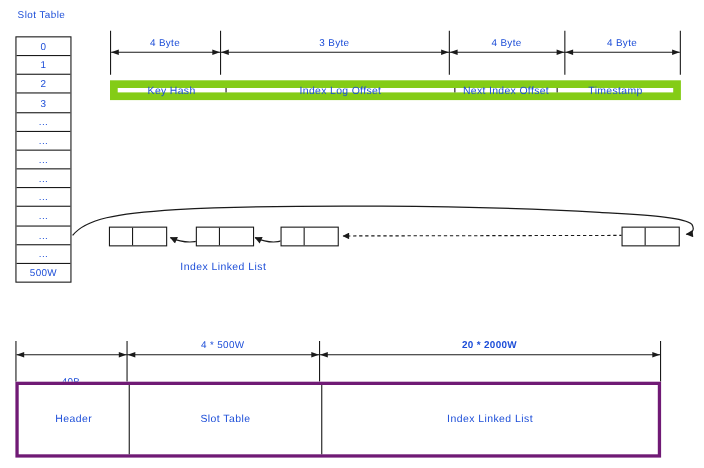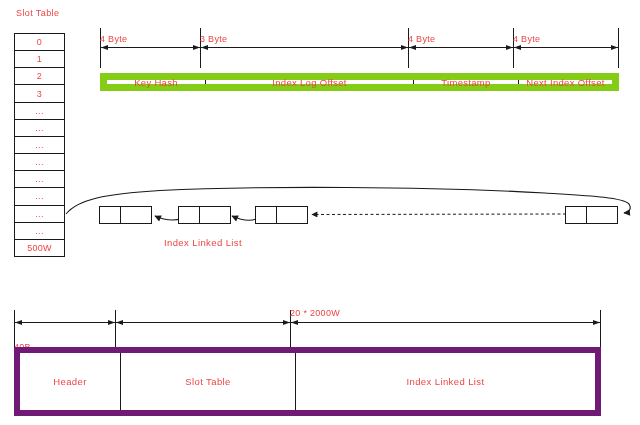--- a/index.html
+++ b/index.html
@@ -1,42 +1,42 @@
 <!DOCTYPE html>
 <html><head>
 <meta charset="utf-8">
 <style>
   html,body{margin:0;padding:0;background:#fff;}
   #canvas{
     position:relative;width:640px;height:425px;background:#ffffff;overflow:hidden;
-    font-family:"Liberation Sans", sans-serif;color:#ef4444;
+    font-family:"Liberation Sans", sans-serif;color:#1d4ed8;
   }
   .abs{position:absolute;}
-  .lbl{font-size:9px;letter-spacing:.3px;text-align:left;line-height:12px;white-space:nowrap;}
+  .lbl{font-size:9px;letter-spacing:.3px;text-align:center;line-height:12px;white-space:nowrap;}
   
   .slot-title{left:16px;top:8px;font-size:9px;letter-spacing:.4px;}
   .slot-table{left:14px;top:33px;width:51px;height:224px;border:1px solid #1a1a1a;
     display:flex;flex-direction:column;box-sizing:border-box;background:#fff;}
   .slot-row{flex:1;border-top:1px solid #1a1a1a;display:flex;align-items:center;justify-content:center;
     font-size:9px;letter-spacing:.3px;}
   .slot-row:first-child{border-top:none;}
   
   .record-table{left:100px;top:73px;width:519px;height:18px;border:7px solid #84cc16;
     display:flex;box-sizing:border-box;background:#fff;}
   .record-cell{border-right:1px solid #1a1a1a;box-sizing:border-box;display:flex;align-items:center;
     justify-content:center;font-size:9.5px;letter-spacing:.3px;white-space:nowrap;}
   .record-cell:last-child{border-right:none;}
   
   .ll-node{top:206px;width:53px;height:18px;border:1px solid #1a1a1a;display:flex;
     box-sizing:border-box;background:#fff;}
   .ll-cell-a{width:21px;border-right:1px solid #1a1a1a;box-sizing:border-box;}
   .ll-cell-b{flex:1;}
   .ll-caption{left:143px;top:237px;width:120px;font-size:9.5px;letter-spacing:.4px;text-align:center;}
   
-  .file-table{left:14px;top:347px;width:587px;height:69px;border:6px solid #701a75;
+  .file-table{left:14px;top:347px;width:587px;height:69px;border:3px solid #701a75;
     display:flex;box-sizing:border-box;background:#fff;justify-content:center;}
   .file-cell{border-right:1px solid #1a1a1a;box-sizing:border-box;display:flex;align-items:center;
     justify-content:center;font-size:9.5px;letter-spacing:.4px;white-space:nowrap;}
   .file-cell:last-child{border-right:none;}
   svg{position:absolute;left:0;top:0;}
 </style>
 </head>
 <body>
 
 <div id="canvas">
@@ -116,22 +116,22 @@
   </div>
 
   <div class="abs lbl" style="left:100px;top:33px;width:100px;">4 Byte</div>
   <div class="abs lbl" style="left:200px;top:33px;width:208px;">3 Byte</div>
   <div class="abs lbl" style="left:408px;top:33px;width:105px;">4 Byte</div>
   <div class="abs lbl" style="left:513px;top:33px;width:105px;">4 Byte</div>
 
   <div class="abs record-table">
     <div class="record-cell" style="width:99px;">Key Hash</div>
     <div class="record-cell" style="width:208px;">Index Log Offset</div>
+    <div class="record-cell" style="flex:1;">Next Index Offset</div>
     <div class="record-cell" style="width:105px;">Timestamp</div>
-    <div class="record-cell" style="flex:1;">Next Index Offset</div>
   </div>
 
   <div class="abs ll-node" style="left:99px;">
     <div class="ll-cell-a"></div>
     <div class="ll-cell-b"></div>
   </div>
   <div class="abs ll-node" style="left:178px;">
     <div class="ll-cell-a"></div>
     <div class="ll-cell-b"></div>
   </div>
@@ -139,21 +139,22 @@
     <div class="ll-cell-a"></div>
     <div class="ll-cell-b"></div>
   </div>
   <div class="abs ll-node" style="left:565px;">
     <div class="ll-cell-a"></div>
     <div class="ll-cell-b"></div>
   </div>
   <div class="abs ll-caption">Index Linked List</div>
 
   <div class="abs lbl" style="left:14px;top:307px;width:101px;margin-top:34px;">40B</div>
-  <div class="abs lbl" style="left:290px;top:307px;width:310px;">20 * 2000W</div>
+  <div class="abs lbl" style="left:115px;top:307px;width:175px;">4 * 500W</div>
+  <div class="abs lbl" style="left:290px;top:307px;width:310px;font-weight:bold;">20 * 2000W</div>
 
   <div class="abs file-table">
     <div class="file-cell" style="width:101px;">Header</div>
     <div class="file-cell" style="width:175px;">Slot Table</div>
     <div class="file-cell" style="flex:1;">Index Linked List</div>
   </div>
 
 </div>
 
 </body></html>

